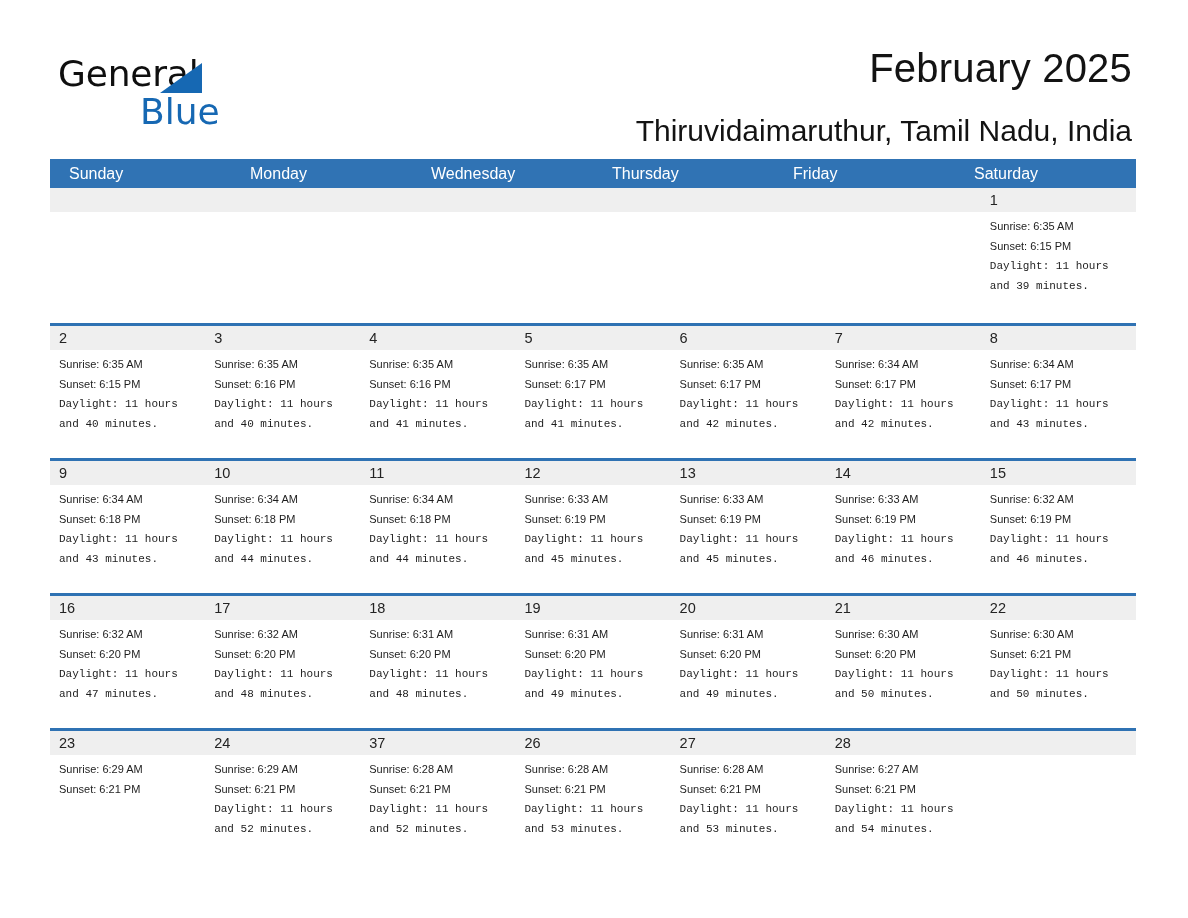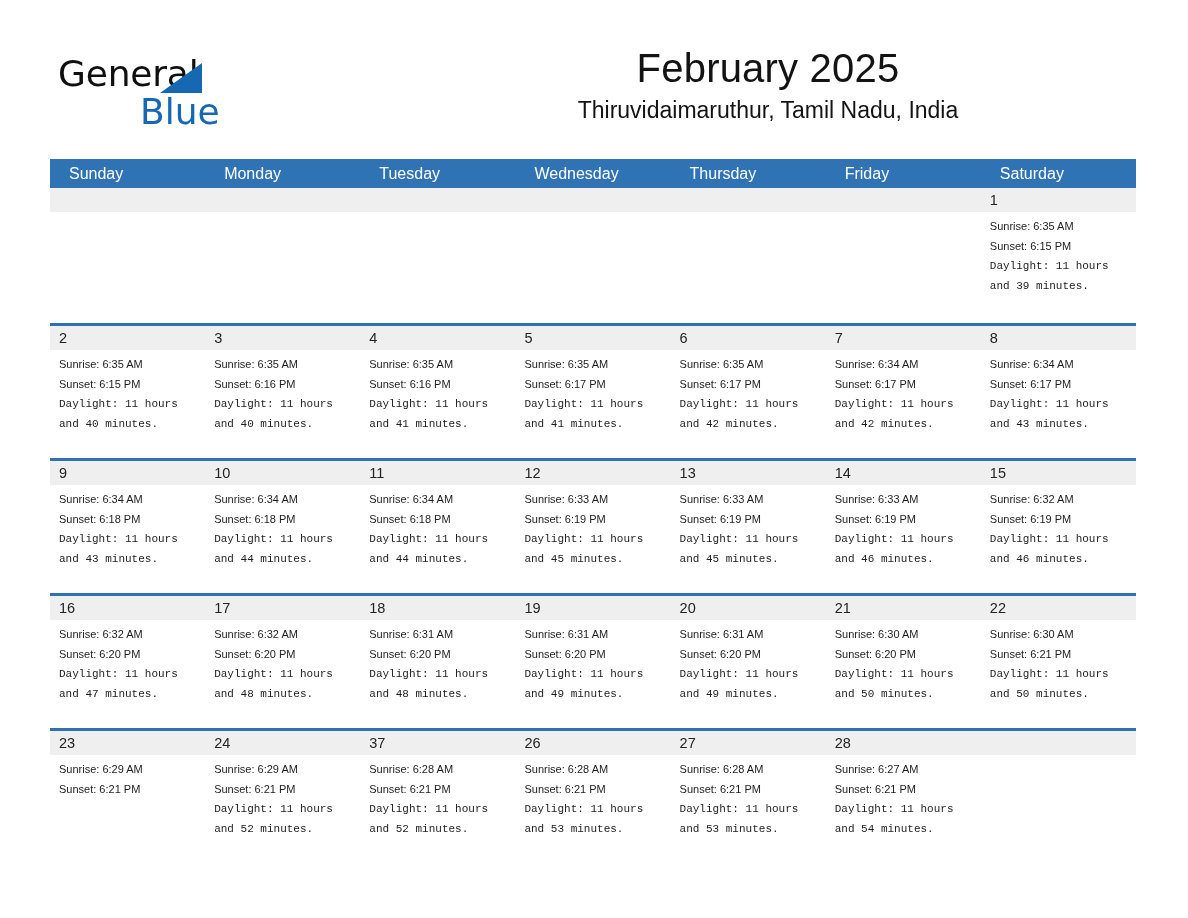--- a/index.html
+++ b/index.html
@@ -66,38 +66,38 @@
     top: 38px;
     font-size: 36px;
     color: #1668b3;
     font-family: "DejaVu Sans", sans-serif;
     font-weight: 400;
     line-height: 44px;
   }
 
   .title-block {
     position: absolute;
-    right: 18px;
+    right: 4px;
     top: 0;
-    text-align: center;
+    text-align: right;
     width: 700px;
   }
   .month-title {
     font-size: 40px;
     font-weight: 400;
     color: #131313;
     line-height: 52px;
     letter-spacing: 0.2px;
   }
   .location {
-    font-size: 23px;
+    font-size: 30px;
     font-weight: 400;
     color: #131313;
     line-height: 32px;
-    margin-top: 0;
+    margin-top: 21px;
   }
 
   
   .calendar {
     position: absolute;
     left: 50px;
     top: 159px;
     width: 1086px;
   }
 
@@ -180,21 +180,20 @@
       <div class="month-title">February 2025</div>
       <div class="location">Thiruvidaimaruthur, Tamil Nadu, India</div>
     </div>
 
   </div>
 
   <div class="calendar">
     <div class="dow-row" id="dow-row">
         <div class="dow-cell">Sunday</div>
         <div class="dow-cell">Monday</div>
-        <div class="dow-cell">Tuesday</div>
         <div class="dow-cell">Wednesday</div>
         <div class="dow-cell">Thursday</div>
         <div class="dow-cell">Friday</div>
         <div class="dow-cell">Saturday</div>
       </div>
     <div id="weeks-container">
         <div class="week-row">
           <div class="day-cell empty">
             <div class="daynum-band"><span class="daynum"></span></div>
           </div>

